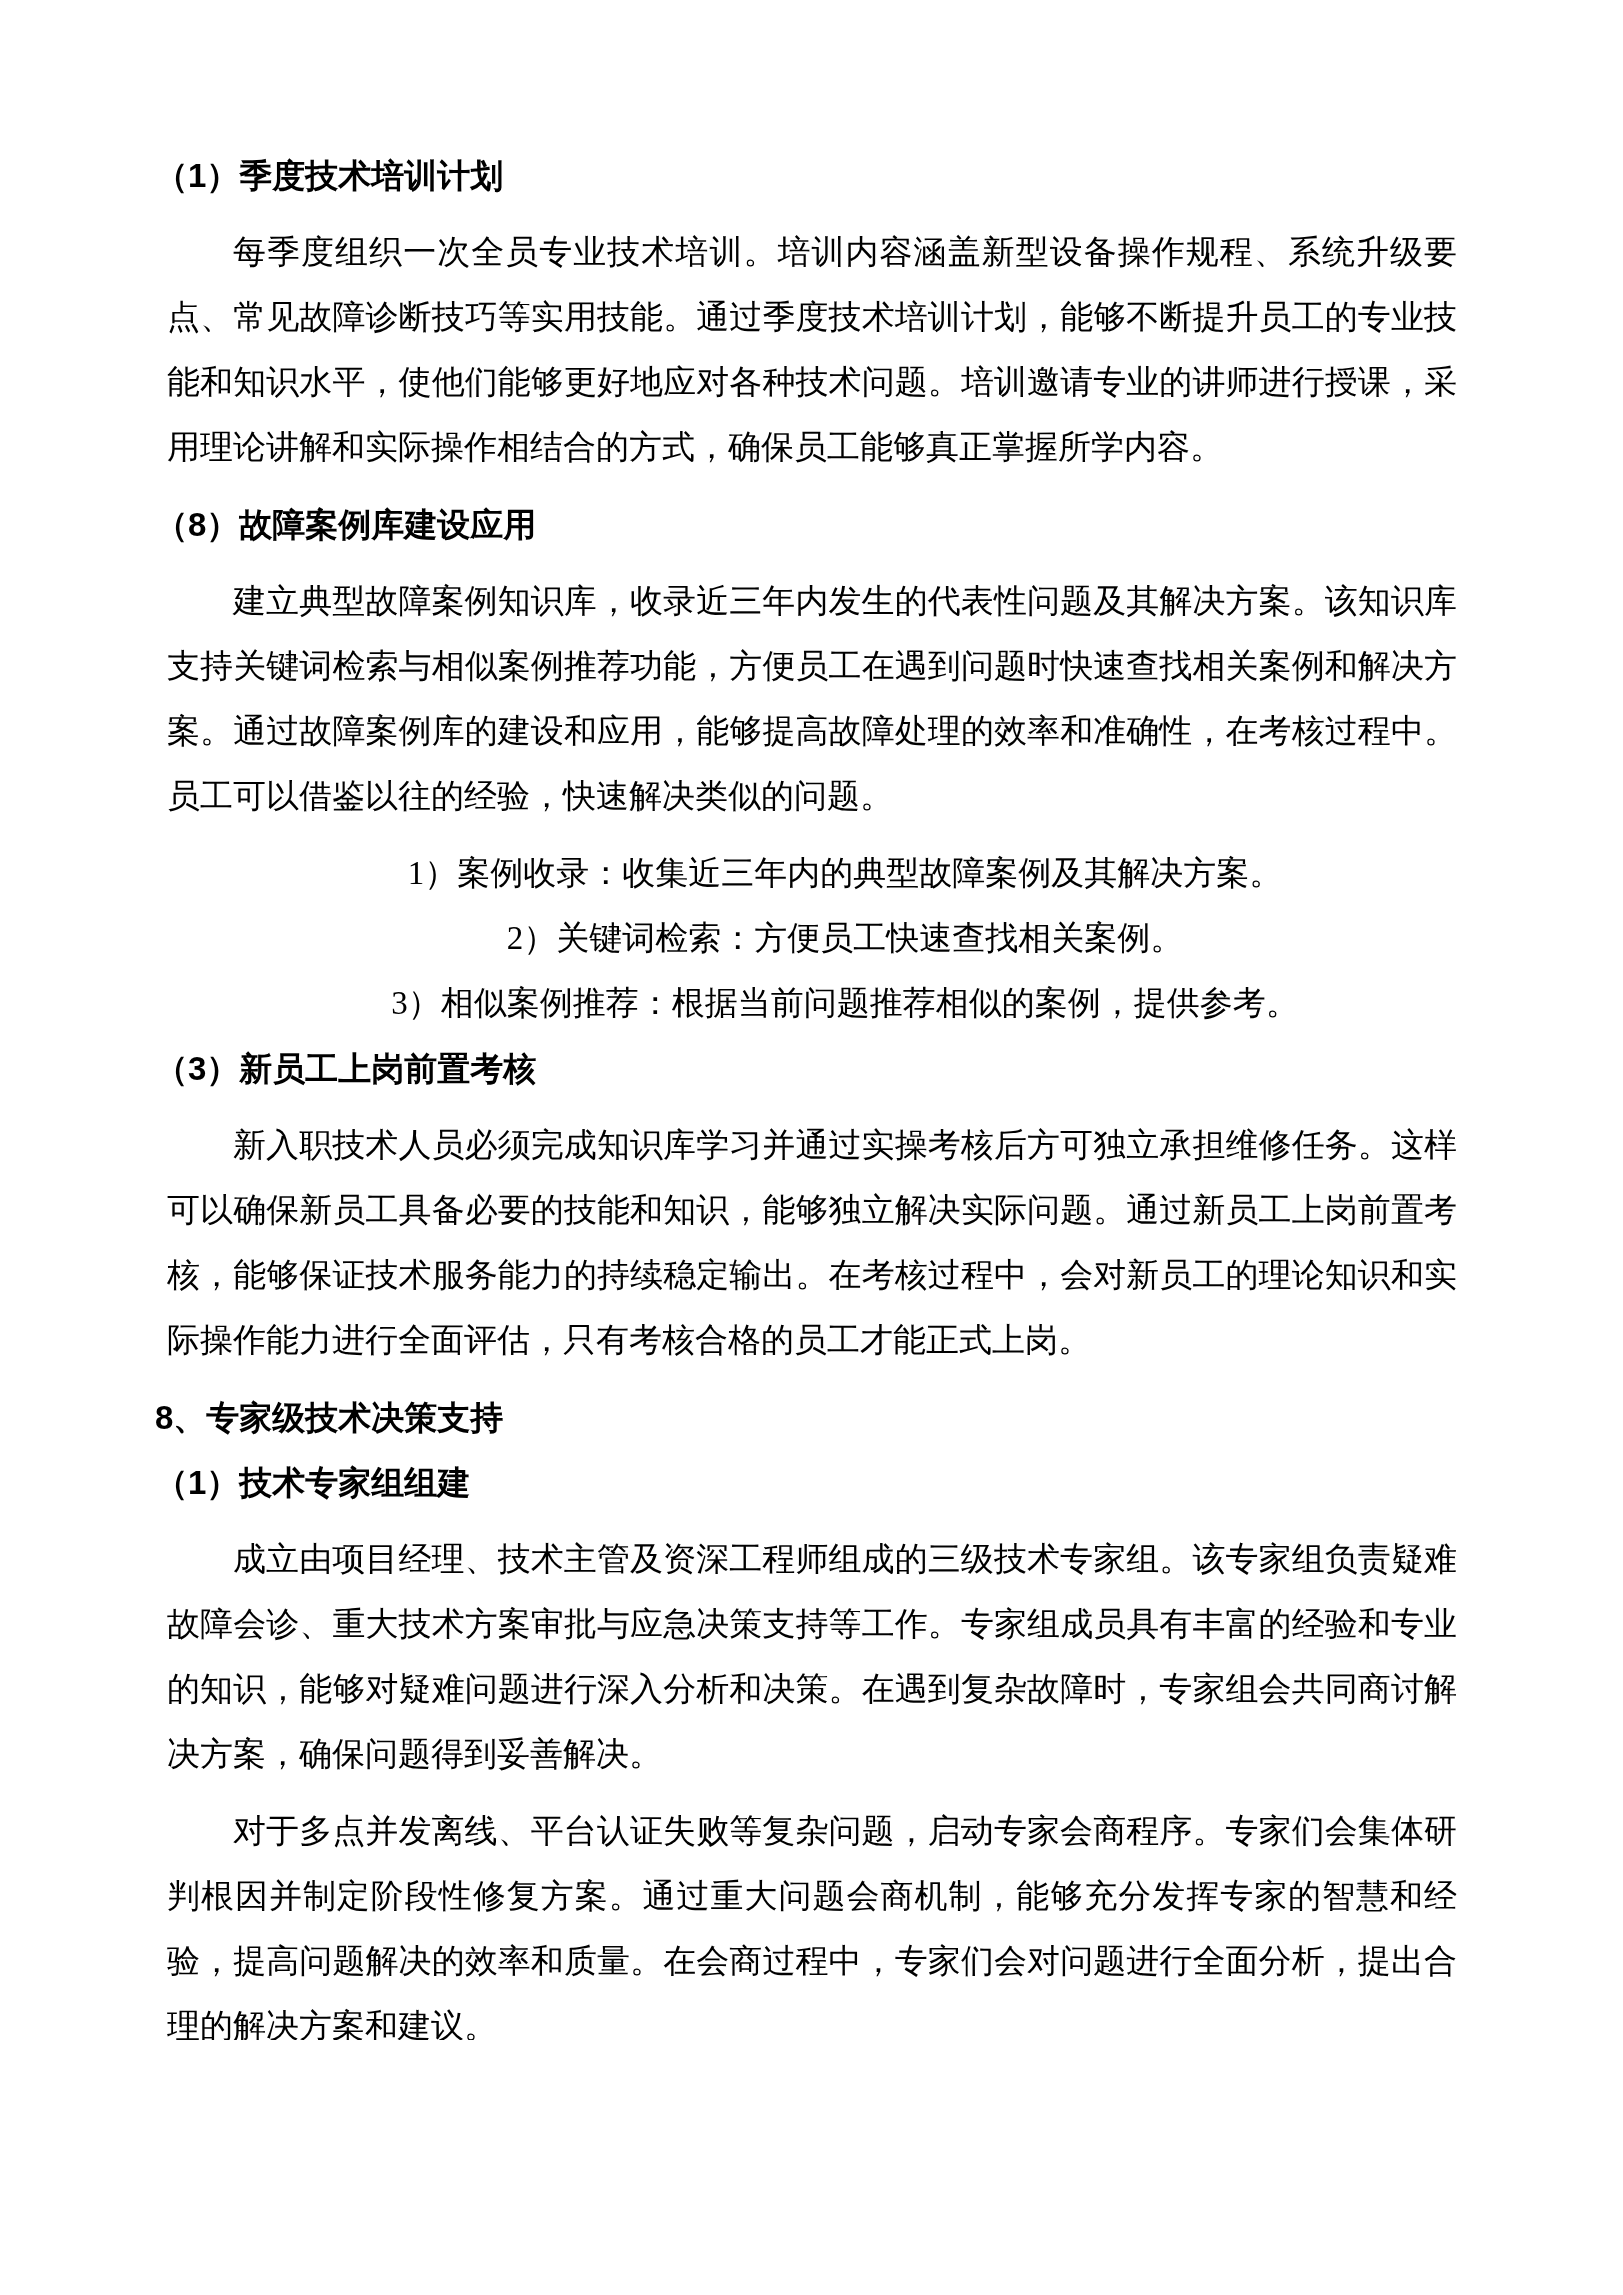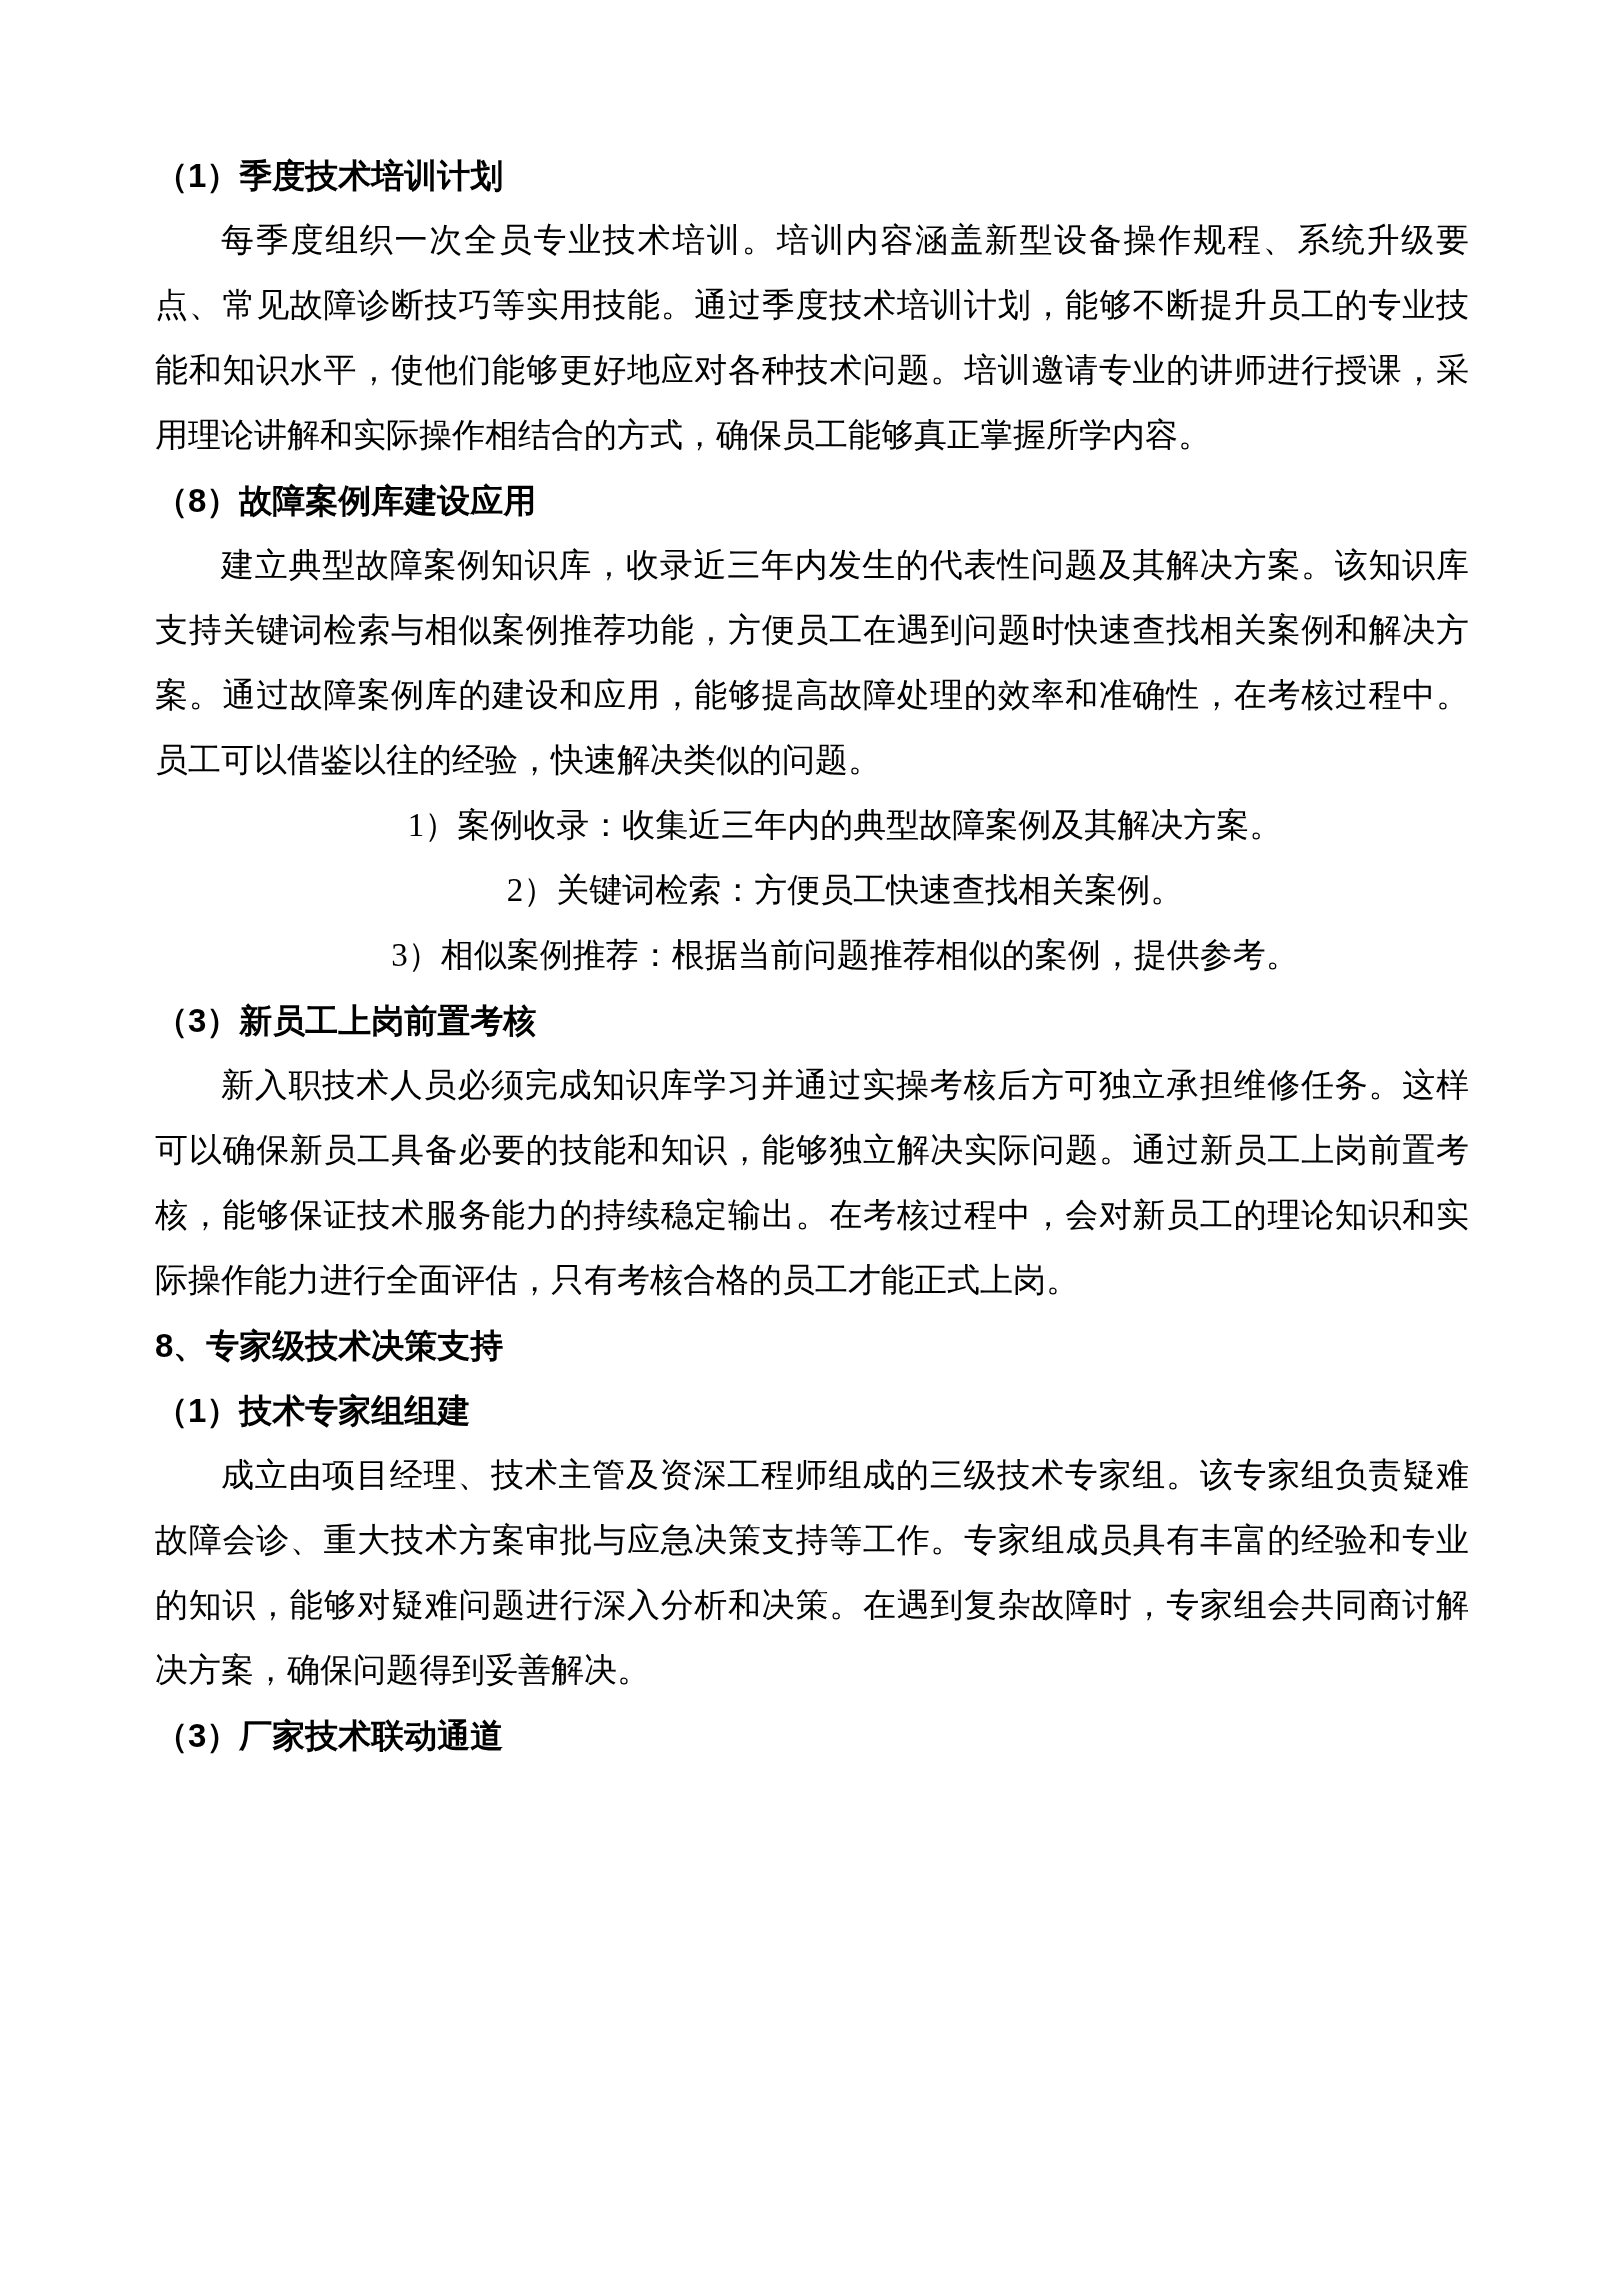--- a/index.html
+++ b/index.html
@@ -22,21 +22,21 @@
   }
   .heading {
     font-family: "Liberation Sans", "DejaVu Sans", sans-serif;
     font-weight: 700;
     font-size: 33px;
     line-height: 65px;
     margin: 0;
     text-align: left;
   }
   .para {
-    margin: 0;
+    margin: 12px;
     text-indent: 2em;
     text-align: justify;
     text-justify: inter-ideograph;
   }
   .list-item {
     margin: 0;
     text-indent: 2em;
     text-align: center;
   }
 </style>
@@ -56,17 +56,18 @@
   <p class="list-item">3）相似案例推荐：根据当前问题推荐相似的案例，提供参考。</p>
 
   <h3 class="heading">（3）新员工上岗前置考核</h3>
   <p class="para">新入职技术人员必须完成知识库学习并通过实操考核后方可独立承担维修任务。这样可以确保新员工具备必要的技能和知识，能够独立解决实际问题。通过新员工上岗前置考核，能够保证技术服务能力的持续稳定输出。在考核过程中，会对新员工的理论知识和实际操作能力进行全面评估，只有考核合格的员工才能正式上岗。</p>
 
   <h2 class="heading">8、专家级技术决策支持</h2>
 
   <h3 class="heading">（1）技术专家组组建</h3>
   <p class="para">成立由项目经理、技术主管及资深工程师组成的三级技术专家组。该专家组负责疑难故障会诊、重大技术方案审批与应急决策支持等工作。专家组成员具有丰富的经验和专业的知识，能够对疑难问题进行深入分析和决策。在遇到复杂故障时，专家组会共同商讨解决方案，确保问题得到妥善解决。</p>
 
+  <p class="para">对于多点并发离线、平台认证失败等复杂问题，启动专家会商程序。专家们会集体研判根因并制定阶段性修复方案。通过重大问题会商机制，能够充分发挥专家的智慧和经验，提高问题解决的效率和质量。在会商过程中，专家们会对问题进行全面分析，提出合理的解决方案和建议。</p>
 
   <h3 class="heading">（3）厂家技术联动通道</h3>
 
 </div>
 
 
 </body></html>

